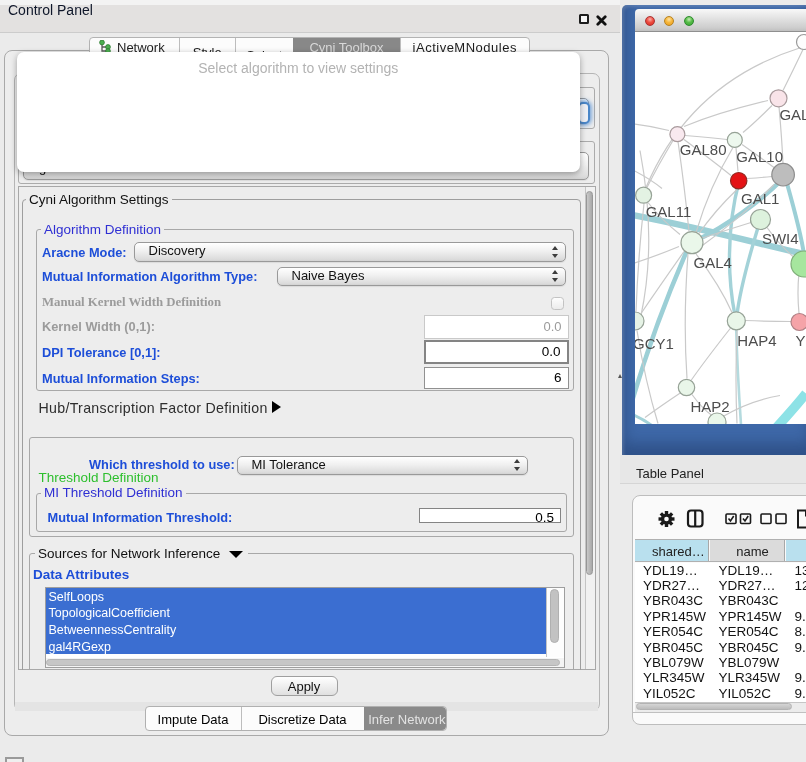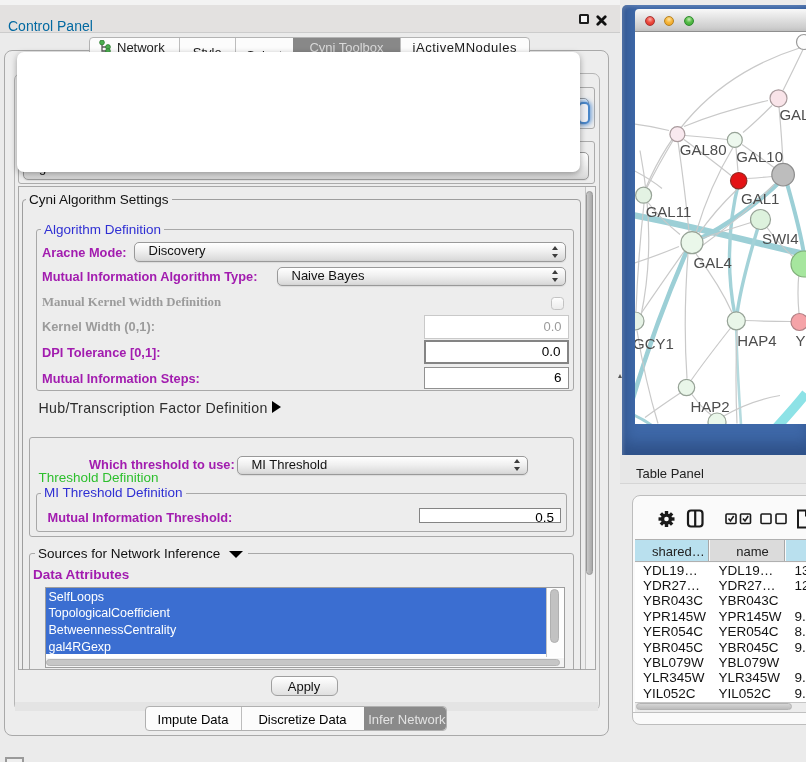--- a/index.html
+++ b/index.html
@@ -1,39 +1,39 @@
 <!DOCTYPE html>
 <html><head>
 <meta charset="utf-8">
 <style>
   * { margin:0; padding:0; box-sizing:border-box; }
   html,body { width:806px; height:762px; overflow:hidden; }
   body { background:#ebebeb; font-family:"Liberation Sans", sans-serif; position:relative; }
   .abs { position:absolute; }
-  .lbl { position:absolute; font-size:12.8px; font-weight:bold; color:#a21caf; white-space:nowrap; }
+  .lbl { position:absolute; font-size:12.8px; font-weight:bold; color:#1d4ed8; white-space:nowrap; }
   .dis { color:#9b9b9b; }
   .grp { position:absolute; border:1px solid #a8a8a8; border-radius:3px; }
   .gtitle { position:absolute; font-size:13.5px; background:#ededed; padding:0 3px; white-space:nowrap; line-height:13.5px; }
   .combo { position:absolute; border:1px solid #999; border-radius:5px;
            background:linear-gradient(#ffffff, #f0f0f0 45%, #dcdcdc 90%, #d2d2d2);
            box-shadow:0 1px 1px rgba(0,0,0,0.08); font-size:13px; color:#111; }
   .combo .ct { position:absolute; left:13.5px; top:50%; transform:translateY(-50%); margin-top:-1.5px; white-space:nowrap; }
   .spin { position:absolute; right:6.5px; top:50%; transform:translateY(-50%); width:7px; height:12px; }
   .spin:before { content:""; position:absolute; left:0; top:0; border-left:3.5px solid transparent; border-right:3.5px solid transparent; border-bottom:4.5px solid #3c3c3c; }
   .spin:after  { content:""; position:absolute; left:0; bottom:0; border-left:3.5px solid transparent; border-right:3.5px solid transparent; border-top:4.5px solid #3c3c3c; }
   .fld { position:absolute; background:#fff; font-size:13px; text-align:right; padding-right:6px; }
   .tabtext { font-size:13px; color:#1d1d1d; }
 </style>
 </head>
 <body>
 
 <div class="abs" style="left:2px; top:0; width:2px; height:4px; background:#8a8a8a;"></div>
 <div class="abs" style="left:0; top:0; width:620px; height:5px; background:#f3f3f3;"></div>
 <div class="abs" style="left:0; top:5px; width:620px; height:27.5px; background:#e3e1e0; border-bottom:1px solid #cccccc;"></div>
-<div class="abs" style="left:8px; top:18px; width:200px; height:16px; font-size:14px; color:#0369a1;">Control Panel</div>
+<div class="abs" style="left:8px; top:2px; width:200px; height:16px; font-size:14px; color:#0f172a;">Control Panel</div>
 <div class="abs" style="left:579px; top:14px; width:9.5px; height:10px; border:2px solid #1c1c1c; border-radius:1.5px; background:#f5f5f5;"></div>
 <svg class="abs" style="left:596px; top:15px;" width="11" height="11" viewBox="0 0 11 11">
   <path d="M1.8,1.8 L9.2,9.2 M9.2,1.8 L1.8,9.2" stroke="#111" stroke-width="2.8" stroke-linecap="round"></path>
 </svg>
 
 <div class="abs" style="left:3.5px; top:49.5px; width:605.5px; height:686px; background:#ededed; border:1px solid #a9a9a9; border-radius:8px;"></div>
 
 <div class="abs" style="left:14px; top:72.5px; width:585.5px; height:638.5px; background:#ededed; border:1px solid #b5b5b5; border-radius:7px;"></div>
 <div class="abs" style="left:15px; top:701.5px; width:583px; height:9px; background:#e4e4e4;"></div>
 
@@ -100,21 +100,21 @@
 <div class="fld" style="left:424px; top:366.5px; width:144.5px; height:22.5px; border:1.5px solid #919191; color:#000; line-height:19.5px; font-size:13.5px;">6</div>
 
 <div class="abs" style="left:38.5px; top:399.5px; font-size:14.2px; letter-spacing:0.3px; color:#2e2e2e;">Hub/Transcription Factor Definition</div>
 <div class="abs" style="left:272px; top:400.5px; width:0; height:0; border-top:6.5px solid transparent; border-bottom:6.5px solid transparent; border-left:9.5px solid #000;"></div>
 
 <div class="grp" style="left:28.5px; top:437px; width:545px; height:99.5px;"></div>
 <div class="gtitle" style="left:35.5px; top:430.5px; color:#2dbf2d;margin-top:40px;">Threshold Definition</div>
 
 <div class="lbl" style="left:89px; top:456.5px;">Which threshold to use:</div>
 <div class="combo" style="left:237px; top:455.5px; width:291px; height:19px;">
-    <span class="ct">MI Threshold</span>
+    <span class="ct">MI Tolerance</span>
     <span class="spin"></span>
   </div>
 
 <div class="grp" style="left:36px; top:492.5px; width:531px; height:39px;"></div>
 <div class="gtitle" style="left:41px; top:486px; color:#2f2fd3;">MI Threshold Definition</div>
 
 <div class="lbl" style="left:47.5px; top:510px;">Mutual Information Threshold:</div>
 <div class="fld" style="left:418.5px; top:507.5px; width:142.5px; height:15px; border:1.5px solid #848484; color:#000; line-height:17.5px; font-size:13.5px;">0.5</div>
 
 <div class="abs" style="left:0; top:553px; width:620px; height:116.5px; overflow:hidden;">
@@ -137,20 +137,21 @@
 
 <div class="abs" style="left:144.5px; top:705.5px; height:25px; background:#fcfcfc; border:1px solid #b0b0b0; border-radius:4px; display:flex;">
   <div style="width:95px; text-align:center; padding-top:5px; font-size:13px;">Impute Data</div>
   <div style="width:123px; border-left:1px solid #bdbdbd; text-align:center; padding-top:5px; font-size:13px;">Discretize Data</div>
   <div style="width:82px; background:#8a8a8a; border-radius:0 4px 4px 0; text-align:right; padding-top:5px; font-size:13px;"><span style="color:#e3e3e3;">Infer Network</span></div>
 </div>
 
 <div class="abs" style="left:5px; top:757px; width:19px; height:12px; border:2px solid #9a9a9a; background:#efefef;"></div>
 
 <div class="abs" style="left:16.5px; top:51.5px; width:563.5px; height:120px; background:#fff; border-radius:7px; box-shadow:0 2px 6px rgba(0,0,0,0.35);">
+  <div style="position:absolute; top:8px; width:100%; text-align:center; font-size:14px; color:#b3b3b3;">Select algorithm to view settings</div>
 </div>
 
 <div class="abs" style="left:617.5px; top:373.5px; width:0; height:0; border-left:2.5px solid transparent; border-right:2.5px solid transparent; border-bottom:4.5px solid #555;"></div>
 
 <div class="abs" style="left:622px; top:5px; width:184px; height:450px; background:#3e68a8; border-radius:5px 0 0 0; box-shadow:inset 2px 2px 3px rgba(255,255,255,0.15), inset 3px -12px 14px rgba(20,40,80,0.35);"></div>
 <div class="abs" style="left:634.5px; top:9px; width:171.5px; height:22.5px; background:linear-gradient(#f8f8f8,#cdcdcd 85%,#c0c0c0); border-bottom:1px solid #8f8f8f; border-radius:4px 0 0 0;"></div>
 <div class="abs" style="left:644.7px; top:16.1px; width:10px; height:10px; border-radius:50%; background:radial-gradient(circle at 50% 30%, #f8b0ac 0%, #ee4f42 45%, #d8281e 100%); border:0.5px solid #a33;"></div>
 <div class="abs" style="left:663.7px; top:16.1px; width:10px; height:10px; border-radius:50%; background:radial-gradient(circle at 50% 30%, #fde3a7 0%, #f7b83d 45%, #e99b1c 100%); border:0.5px solid #b7821f;"></div>
 <div class="abs" style="left:683.6px; top:16.1px; width:10px; height:10px; border-radius:50%; background:radial-gradient(circle at 50% 30%, #c4ecb4 0%, #59bd4a 45%, #35a32e 100%); border:0.5px solid #2e8b2e;"></div>
 

